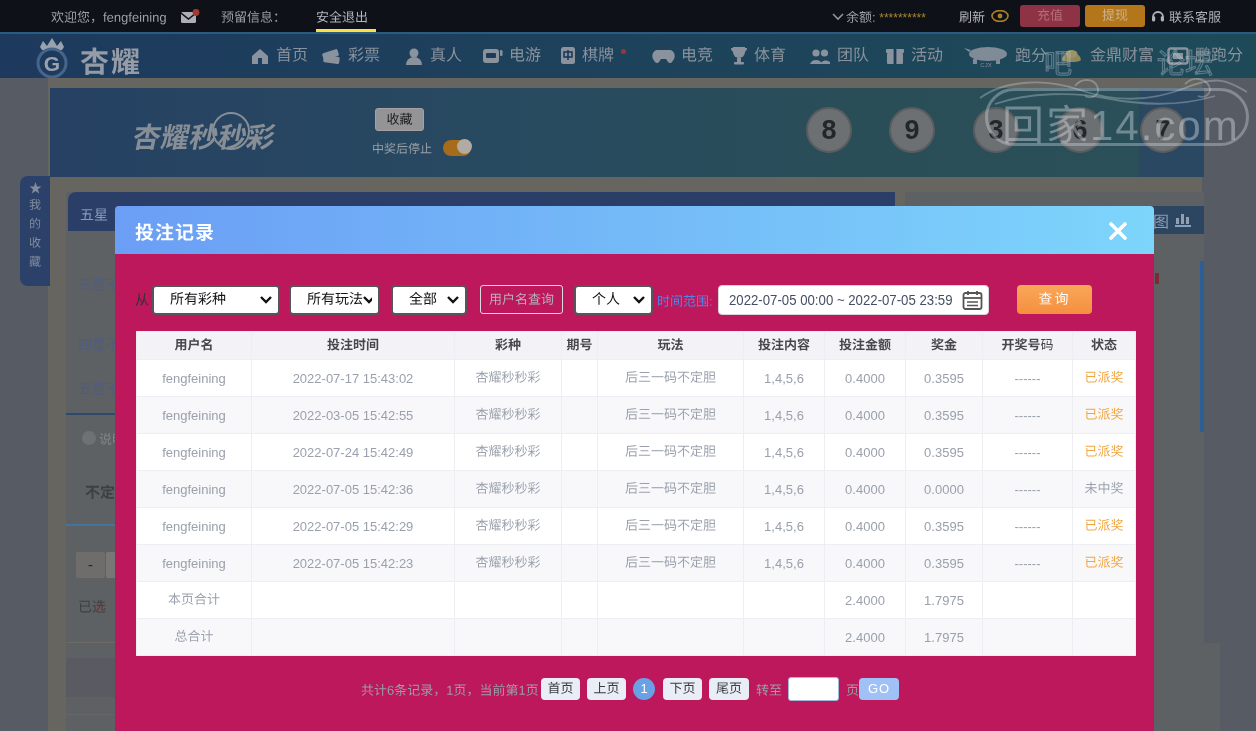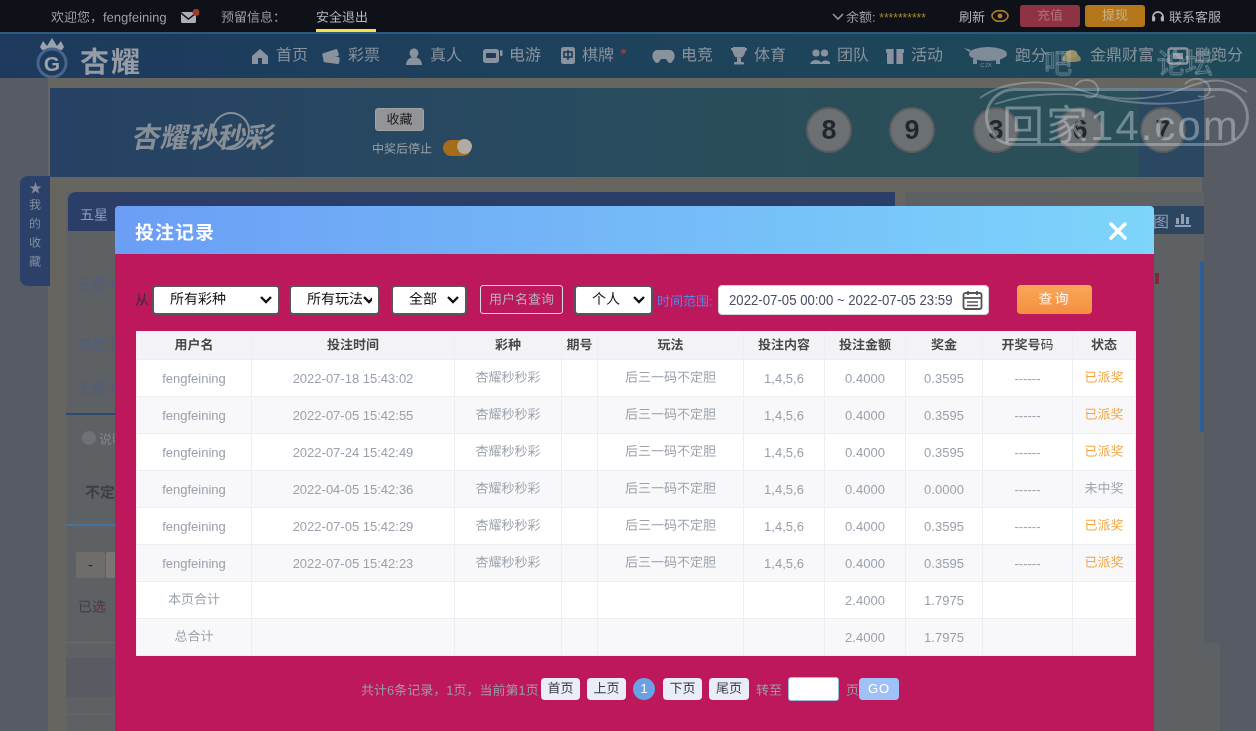--- a/index.html
+++ b/index.html
@@ -788,21 +788,21 @@
             </svg></td>
           <td class="cjkhide">状态<svg width="1256" height="731" style="position: fixed; left: 0px; top: 0px; pointer-events: none; overflow: visible;">
               <g fill="rgb(70, 70, 75)">
                 <use xlink:href="#n700_29366" transform="translate(1091.00 349.27) scale(0.01300)"></use>
                 <use xlink:href="#n700_24577" transform="translate(1104.00 349.27) scale(0.01300)"></use>
               </g>
             </svg></td>
         </tr>
     <tr>
           <td>fengfeining</td>
-          <td>2022-07-18 15:43:02</td>
+          <td>2022-07-17 15:43:02</td>
           <td class="cjkhide">杏耀秒秒彩<svg width="1256" height="731" style="position: fixed; left: 0px; top: 0px; pointer-events: none; overflow: visible;">
               <g fill="rgb(154, 161, 172)">
                 <use xlink:href="#n400_26447" transform="translate(475.50 381.77) scale(0.01300)"></use>
                 <use xlink:href="#n400_32768" transform="translate(488.50 381.77) scale(0.01300)"></use>
                 <use xlink:href="#n400_31186" transform="translate(501.50 381.77) scale(0.01300)"></use>
                 <use xlink:href="#n400_31186" transform="translate(514.50 381.77) scale(0.01300)"></use>
                 <use xlink:href="#n400_24425" transform="translate(527.50 381.77) scale(0.01300)"></use>
               </g>
             </svg></td>
           <td></td>
@@ -824,21 +824,21 @@
           <td class="org cjkhide">已派奖<svg width="1256" height="731" style="position: fixed; left: 0px; top: 0px; pointer-events: none; overflow: visible;">
               <g fill="rgb(241, 164, 60)">
                 <use xlink:href="#n400_24050" transform="translate(1084.50 381.77) scale(0.01300)"></use>
                 <use xlink:href="#n400_27966" transform="translate(1097.50 381.77) scale(0.01300)"></use>
                 <use xlink:href="#n400_22870" transform="translate(1110.50 381.77) scale(0.01300)"></use>
               </g>
             </svg></td>
         </tr>
     <tr>
           <td>fengfeining</td>
-          <td>2022-07-05 15:42:55</td>
+          <td>2022-03-05 15:42:55</td>
           <td class="cjkhide">杏耀秒秒彩<svg width="1256" height="731" style="position: fixed; left: 0px; top: 0px; pointer-events: none; overflow: visible;">
               <g fill="rgb(154, 161, 172)">
                 <use xlink:href="#n400_26447" transform="translate(475.50 418.77) scale(0.01300)"></use>
                 <use xlink:href="#n400_32768" transform="translate(488.50 418.77) scale(0.01300)"></use>
                 <use xlink:href="#n400_31186" transform="translate(501.50 418.77) scale(0.01300)"></use>
                 <use xlink:href="#n400_31186" transform="translate(514.50 418.77) scale(0.01300)"></use>
                 <use xlink:href="#n400_24425" transform="translate(527.50 418.77) scale(0.01300)"></use>
               </g>
             </svg></td>
           <td></td>
@@ -896,21 +896,21 @@
           <td class="org cjkhide">已派奖<svg width="1256" height="731" style="position: fixed; left: 0px; top: 0px; pointer-events: none; overflow: visible;">
               <g fill="rgb(241, 164, 60)">
                 <use xlink:href="#n400_24050" transform="translate(1084.50 455.77) scale(0.01300)"></use>
                 <use xlink:href="#n400_27966" transform="translate(1097.50 455.77) scale(0.01300)"></use>
                 <use xlink:href="#n400_22870" transform="translate(1110.50 455.77) scale(0.01300)"></use>
               </g>
             </svg></td>
         </tr>
     <tr>
           <td>fengfeining</td>
-          <td>2022-04-05 15:42:36</td>
+          <td>2022-07-05 15:42:36</td>
           <td class="cjkhide">杏耀秒秒彩<svg width="1256" height="731" style="position: fixed; left: 0px; top: 0px; pointer-events: none; overflow: visible;">
               <g fill="rgb(154, 161, 172)">
                 <use xlink:href="#n400_26447" transform="translate(475.50 492.77) scale(0.01300)"></use>
                 <use xlink:href="#n400_32768" transform="translate(488.50 492.77) scale(0.01300)"></use>
                 <use xlink:href="#n400_31186" transform="translate(501.50 492.77) scale(0.01300)"></use>
                 <use xlink:href="#n400_31186" transform="translate(514.50 492.77) scale(0.01300)"></use>
                 <use xlink:href="#n400_24425" transform="translate(527.50 492.77) scale(0.01300)"></use>
               </g>
             </svg></td>
           <td></td>

